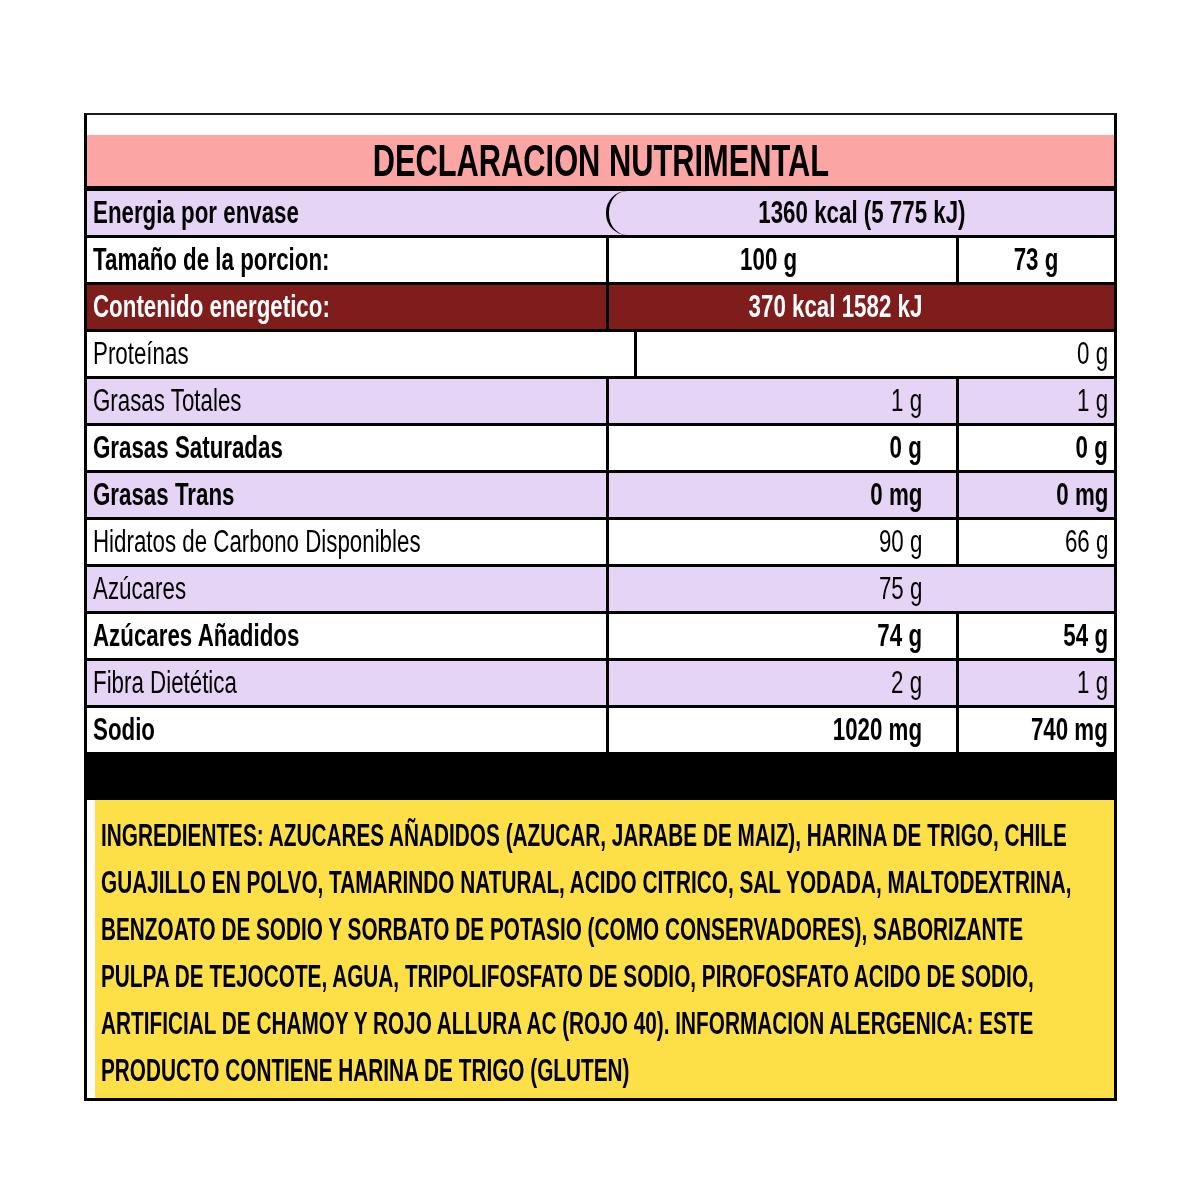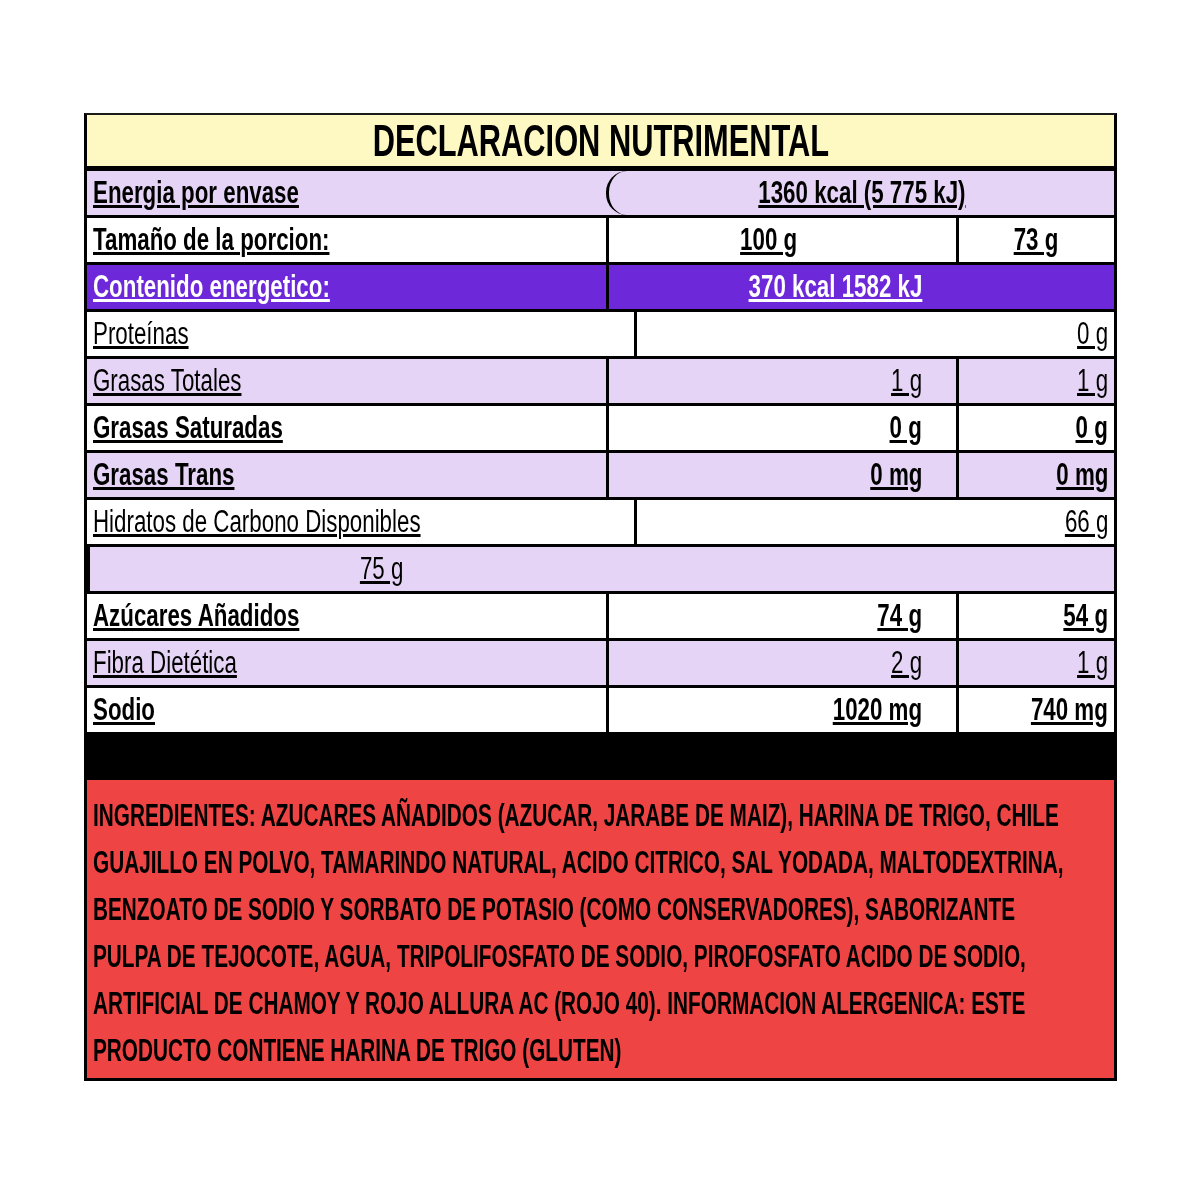--- a/index.html
+++ b/index.html
@@ -14,53 +14,54 @@
     position: absolute;
     left: 84px; top: 113px;
     width: 1033px;
     border: 3px solid #000000;
     border-top: 2px solid #1b1b1b;
     background: #ffffff;
   }
   
   .title-row {
     height: 56px;
-    background: #fef9c3;
+    background: #fca5a5;
     border-bottom: 5px solid #000000;
-    display: flex; align-items: center; justify-content: center;
+    display: flex; align-items: center; justify-content: center; margin-top: 20px;
   }
   .title-row .txt {
     font-size: 44px; font-weight: 700;
     transform: scaleX(0.70); transform-origin: center center;
     white-space: nowrap; display: inline-block;
   }
   
   .row { display: flex; height: 47px; border-bottom: 3px solid #000000; }
-  .cell { display: flex; align-items: center; overflow: visible; text-decoration: underline; }
+  .cell { display: flex; align-items: center; overflow: visible; }
   .c-label { width: 519px; padding-left: 6px; justify-content: flex-start; }
   .c-v1 { width: 322px; border-left: 3px solid #000000; justify-content: flex-end; padding-right: 6px; }
   .c-v2 { flex: 1; border-left: 3px solid #000000; justify-content: flex-end; padding-right: 6px; margin-left: 28px; }
   .c-merged { flex: 1; border-left: 3px solid #000000; justify-content: center; padding: 0; border-radius: 21px; }
   .v-center { justify-content: center; padding-right: 0; }
   .bg-lav { background: #e6d4f6; }
-  .bg-blk { background: #6d28d9; color: #ffffff; }
+  .bg-blk { background: #7f1d1d; color: #ffffff; }
   .bold { font-weight: 700; }
   .txt {
     display: inline-block; white-space: nowrap;
     font-size: 31px; transform: scaleX(0.72);
   }
   .c-label .txt { transform-origin: left center; }
   .c-v1 .txt, .c-v2 .txt { transform-origin: right center; }
   .c-merged .txt, .v-center .txt { transform-origin: center center; }
   
   .separator-bar { height: 45px; background: #000000; }
   
   .ingredients {
-    background: #ef4444;
+    background: #fde047;
     padding: 12px 6px 4px 6px;
+    margin-left: 8px;
   }
   .ing-line { height: 47px; display: flex; align-items: center; }
   .ing-line .txt {
     font-size: 31px; font-weight: 700;
     transform: scaleX(0.67); transform-origin: left center;
   }
 </style>
 </head>
 <body>
 
@@ -142,26 +143,32 @@
       </div>
     <div class="cell c-v2 bold">
         <span class="txt">0 mg</span>
       </div>
   </div>
 
   <div class="row">
     <div class="cell c-label">
         <span class="txt">Hidratos de Carbono Disponibles</span>
       </div>
+    <div class="cell c-v1">
+        <span class="txt">90 g</span>
+      </div>
     <div class="cell c-v2">
         <span class="txt">66 g</span>
       </div>
   </div>
 
   <div class="row bg-lav">
+    <div class="cell c-label">
+        <span class="txt">Azúcares</span>
+      </div>
     <div class="cell c-v1">
         <span class="txt">75 g</span>
       </div>
   </div>
 
   <div class="row">
     <div class="cell c-label bold">
         <span class="txt">Azúcares Añadidos</span>
       </div>
     <div class="cell c-v1 bold">

